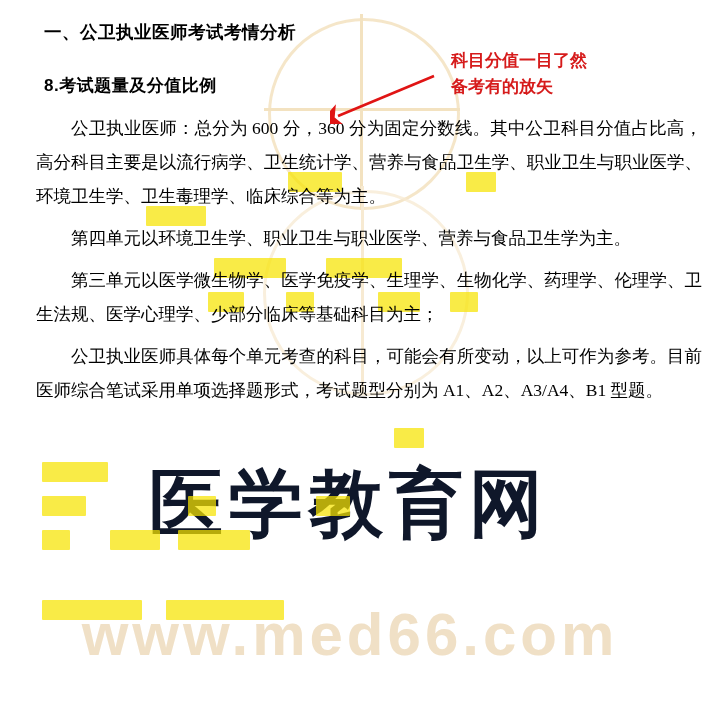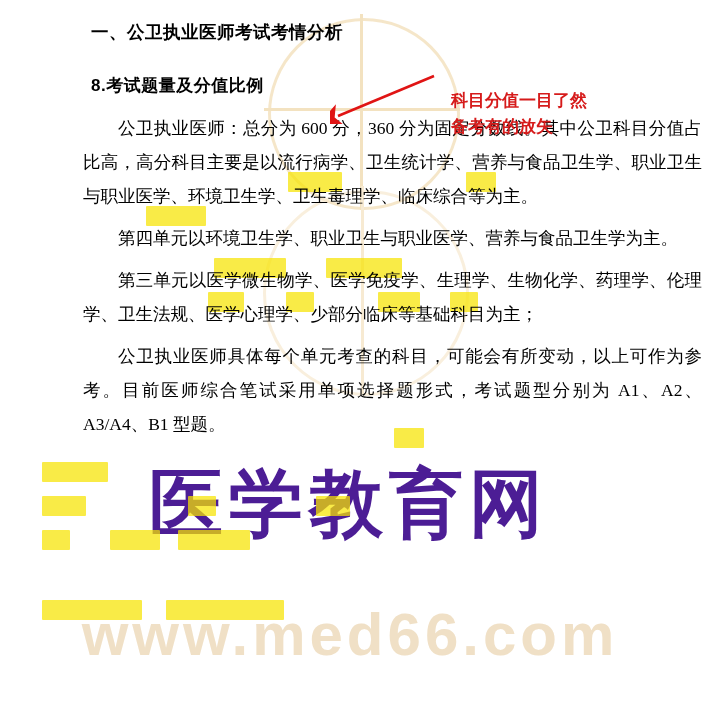--- a/index.html
+++ b/index.html
@@ -69,21 +69,21 @@
   }
   .wm-big-text {
     position: absolute;
     left: 0;
     top: 455px;
     width: 698px;
     text-align: center;
     font-family: "Liberation Sans", "DejaVu Sans", sans-serif;
     font-size: 74px;
     font-weight: 700;
-    color: #4c1d95;
+    color: #0f172a;
     letter-spacing: 6px;
     white-space: nowrap;
   }
   .wm-url-text {
     position: absolute;
     left: 0;
     top: 600px;
     width: 700px;
     text-align: center;
     font-family: "Liberation Sans", "DejaVu Sans", sans-serif;
@@ -92,21 +92,20 @@
     color: #f0e0c6;
     letter-spacing: 4px;
     white-space: nowrap;
   }
 
   
   #content {
     position: relative;
     z-index: 2;
     padding: 14px 13px 0 36px;
-    margin-left: 47px;
   }
 
   .heading-1 {
     font-family: "Liberation Sans", "DejaVu Sans", sans-serif;
     font-size: 17.5px;
     font-weight: 700;
     color: #000;
     margin: 6px 0 0 8px;
     letter-spacing: .5px;
   }
@@ -139,21 +138,20 @@
     right: 128px;
     top: 48px;
     z-index: 3;
     font-family: "Liberation Sans", "DejaVu Sans", sans-serif;
     font-size: 17px;
     font-weight: 700;
     color: #d61b1b;
     line-height: 26px;
     text-align: left;
     white-space: nowrap;
-    margin-top: 40px;
   }
   #arrow-svg {
     position: absolute;
     left: 330px;
     top: 74px;
     z-index: 3;
   }
 
   
   #highlight-layer {

